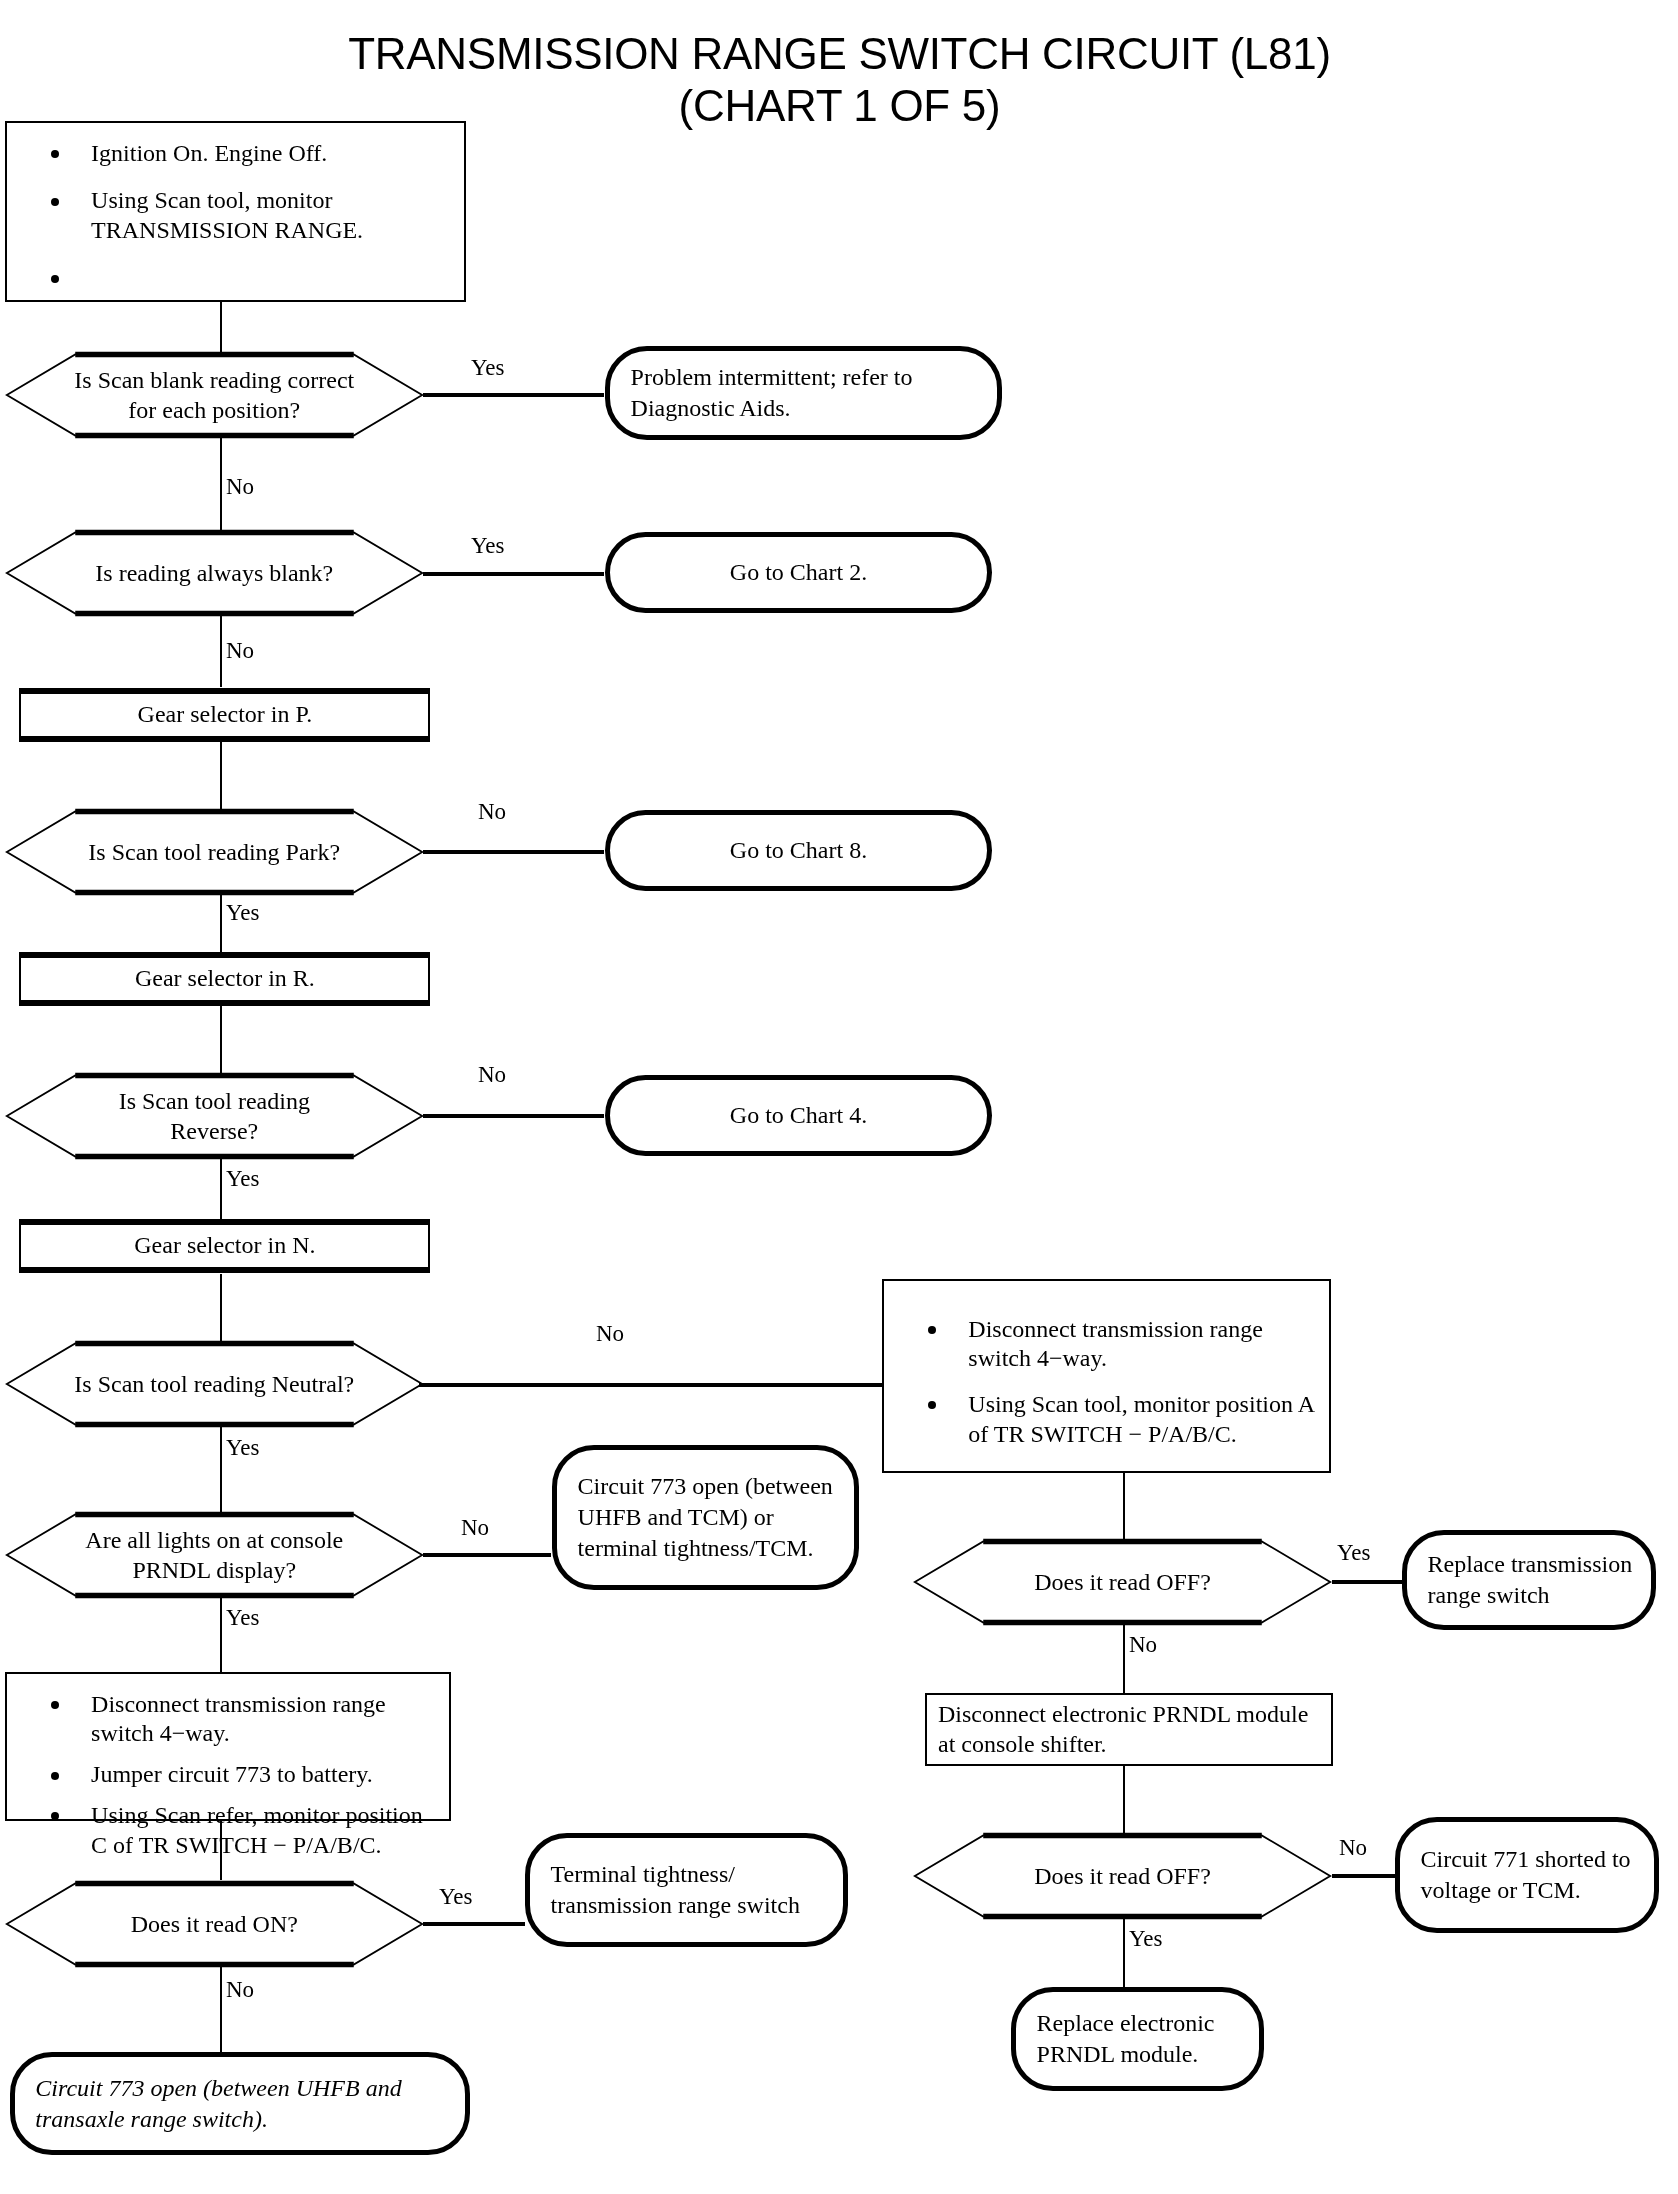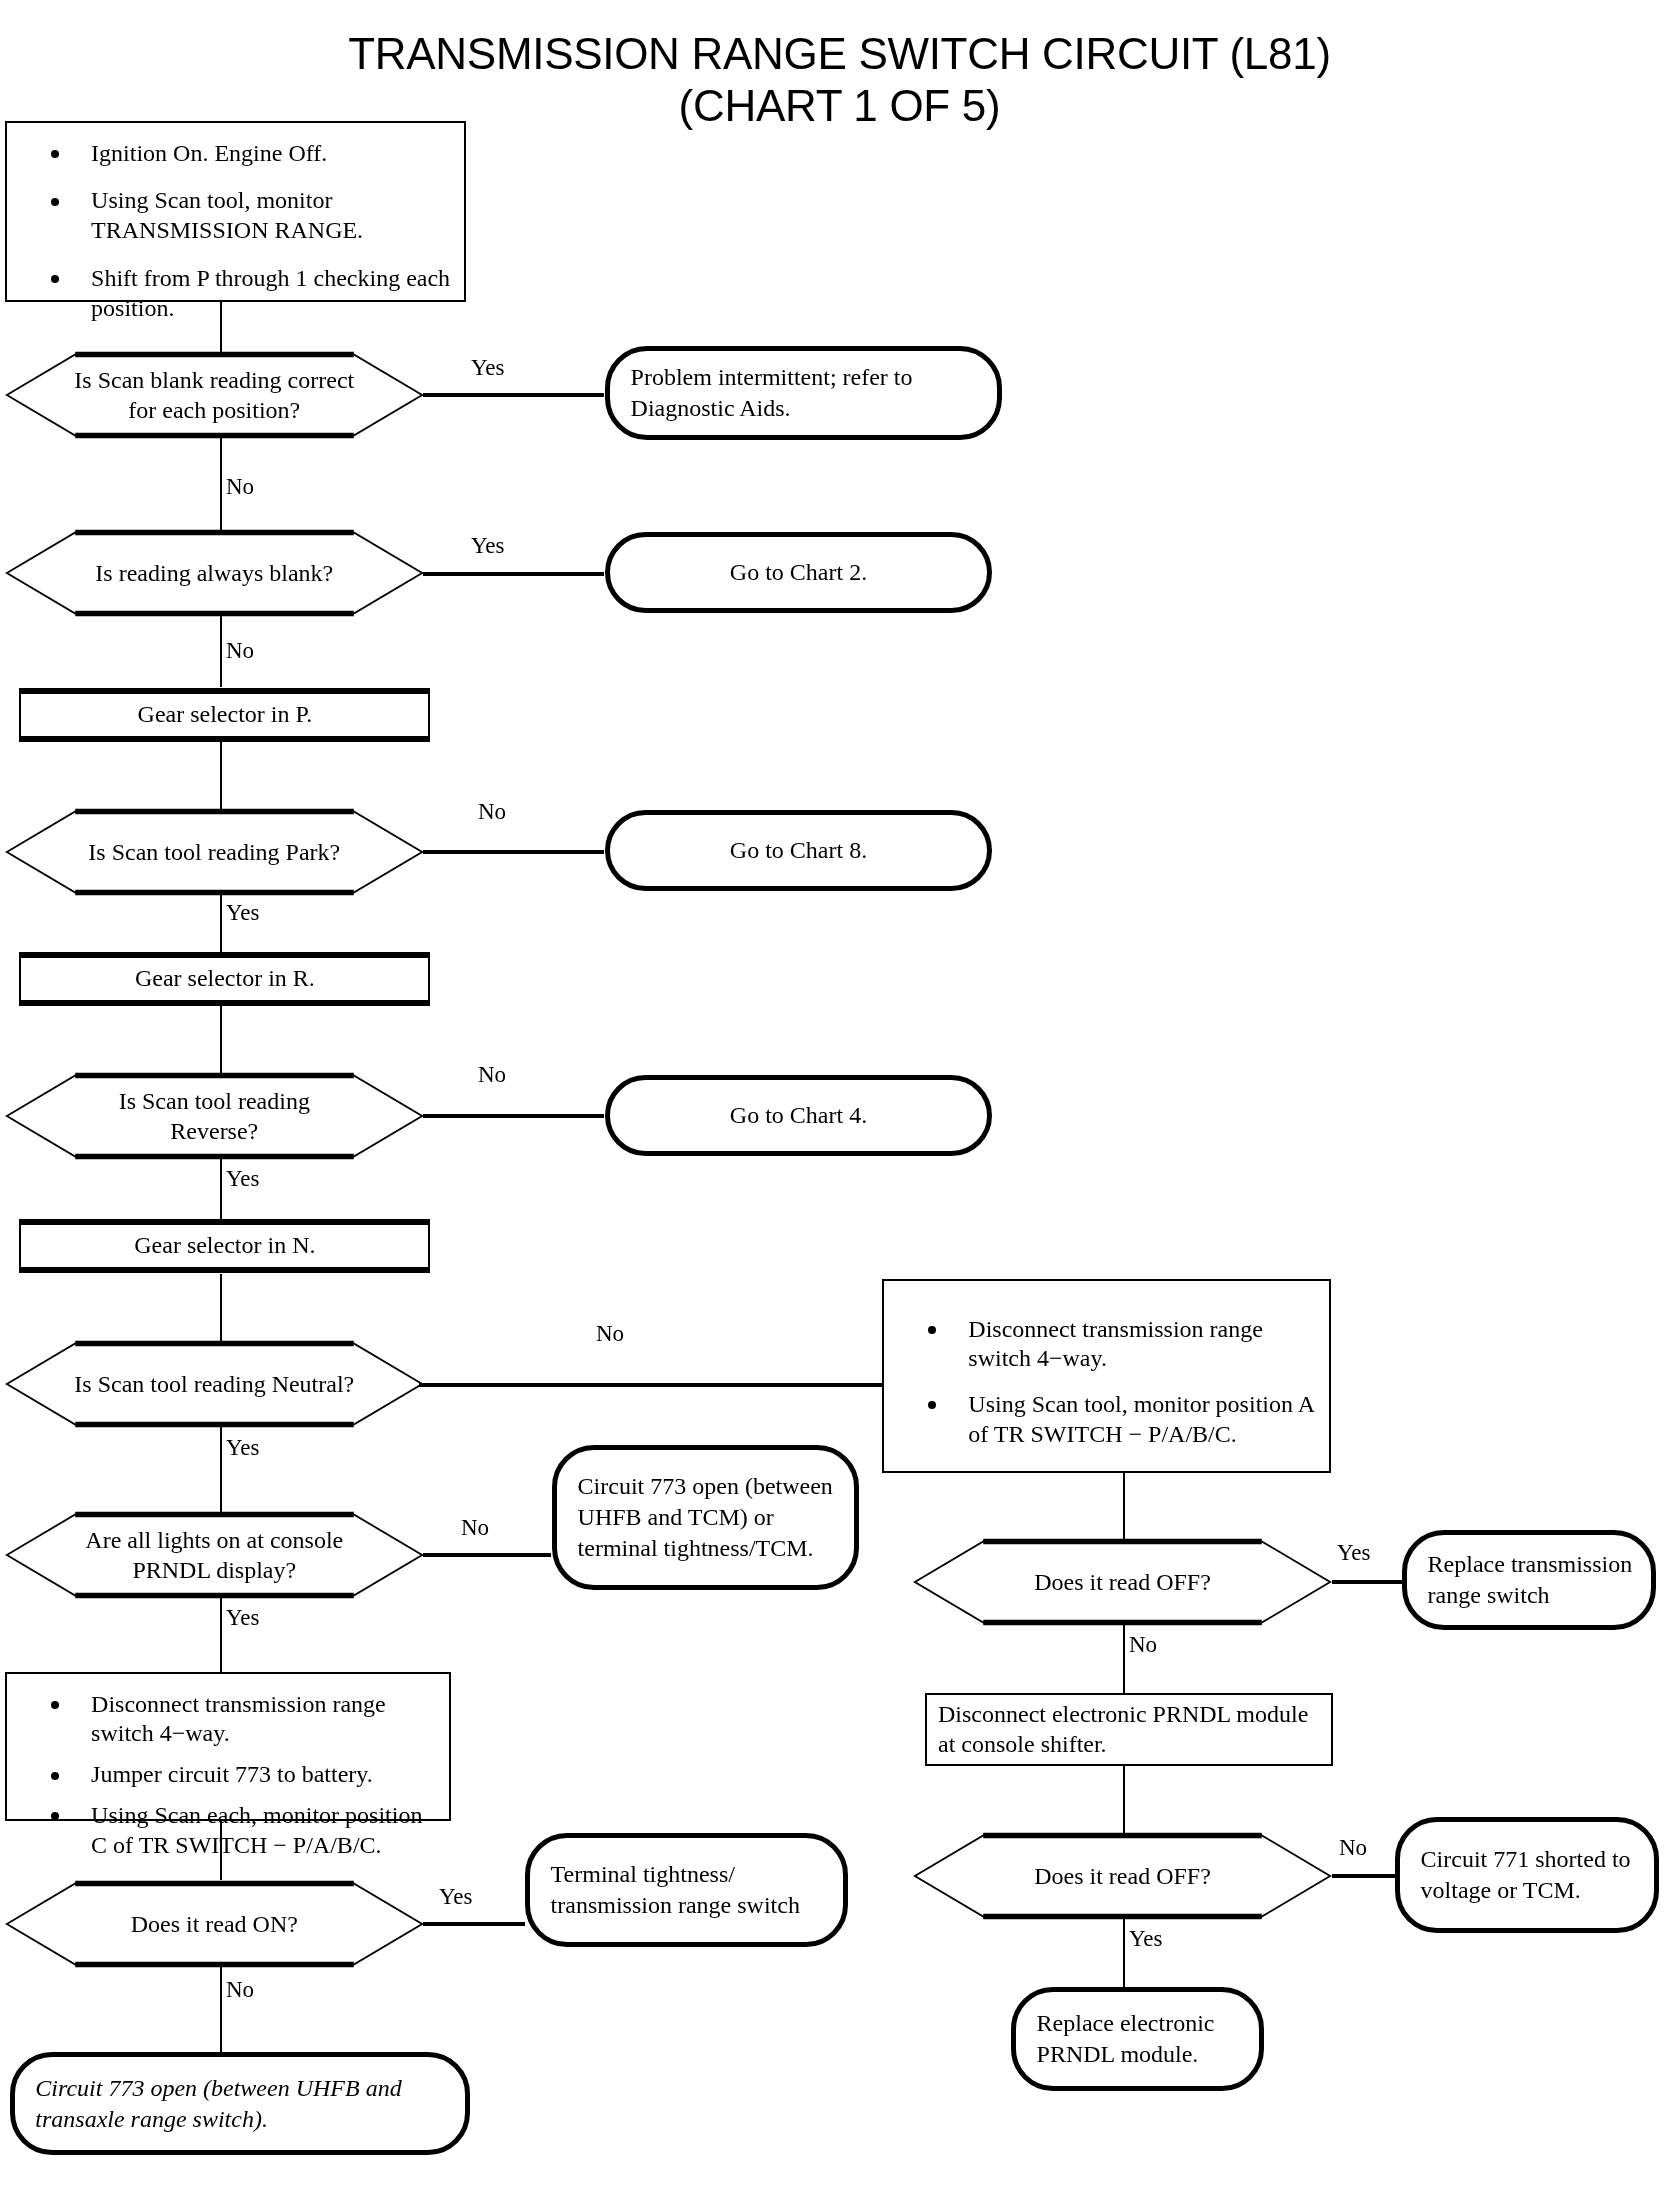--- a/index.html
+++ b/index.html
@@ -76,21 +76,21 @@
 </head>
 <body>
 
 <div id="chart-title">TRANSMISSION RANGE SWITCH CIRCUIT (L81)
 (CHART 1 OF 5)</div>
 
 <div class="node proc bullets plain" style="left:4.8px;top:121px;width:461px;height:181px;">
   <ul>
     <li><span class="bul"></span><span>Ignition On. Engine Off.</span></li>
     <li><span class="bul"></span><span>Using Scan tool, monitor TRANSMISSION RANGE.</span></li>
-    <li><span class="bul"></span><span>Shift from P through 1 checking each position.</span></li>
+    <li><span class="bul"></span></li>
   </ul>
 </div>
 
 <div class="ln lv" style="left:220px;top:302px;height:50px;"></div>
 
 <div class="hex node" style="left:4.8px;top:352px;width:419px;height:86px;">
   <svg width="419" height="86" viewBox="0 0 692 142" aria-hidden="true">
     <polygon points="3,71 116,4 576,4 689,71 576,138 116,138 3,71" fill="#fff" stroke="#000" stroke-width="3"></polygon>
     <line x1="116" y1="4" x2="576" y2="4" stroke="#000" stroke-width="9"></line>
     <line x1="116" y1="138" x2="576" y2="138" stroke="#000" stroke-width="9"></line>
@@ -207,21 +207,21 @@
   <span>Circuit 773 open (between UHFB and TCM) or terminal tightness/TCM.</span>
 </div>
 
 <div class="ln lv" style="left:220px;top:1598px;height:74px;"></div>
 <div class="elabel" style="left:226px;top:1606px;">Yes</div>
 
 <div class="node proc bullets plain" style="left:4.8px;top:1672px;width:446px;height:149px;">
   <ul>
     <li style="margin-bottom:11px;"><span class="bul"></span><span>Disconnect transmission range switch 4−way.</span></li>
     <li style="margin-bottom:11px;"><span class="bul"></span><span>Jumper circuit 773 to battery.</span></li>
-    <li><span class="bul"></span><span>Using Scan each, monitor position C of TR SWITCH − P/A/B/C.</span></li>
+    <li><span class="bul"></span><span>Using Scan refer, monitor position C of TR SWITCH − P/A/B/C.</span></li>
   </ul>
 </div>
 
 <div class="ln lv" style="left:220px;top:1820px;height:60px;"></div>
 
 <div class="hex node" style="left:4.8px;top:1881px;width:419px;height:86px;">
   <svg width="419" height="86" viewBox="0 0 692 142" aria-hidden="true">
     <polygon points="3,71 116,4 576,4 689,71 576,138 116,138 3,71" fill="#fff" stroke="#000" stroke-width="3"></polygon>
     <line x1="116" y1="4" x2="576" y2="4" stroke="#000" stroke-width="9"></line>
     <line x1="116" y1="138" x2="576" y2="138" stroke="#000" stroke-width="9"></line>

